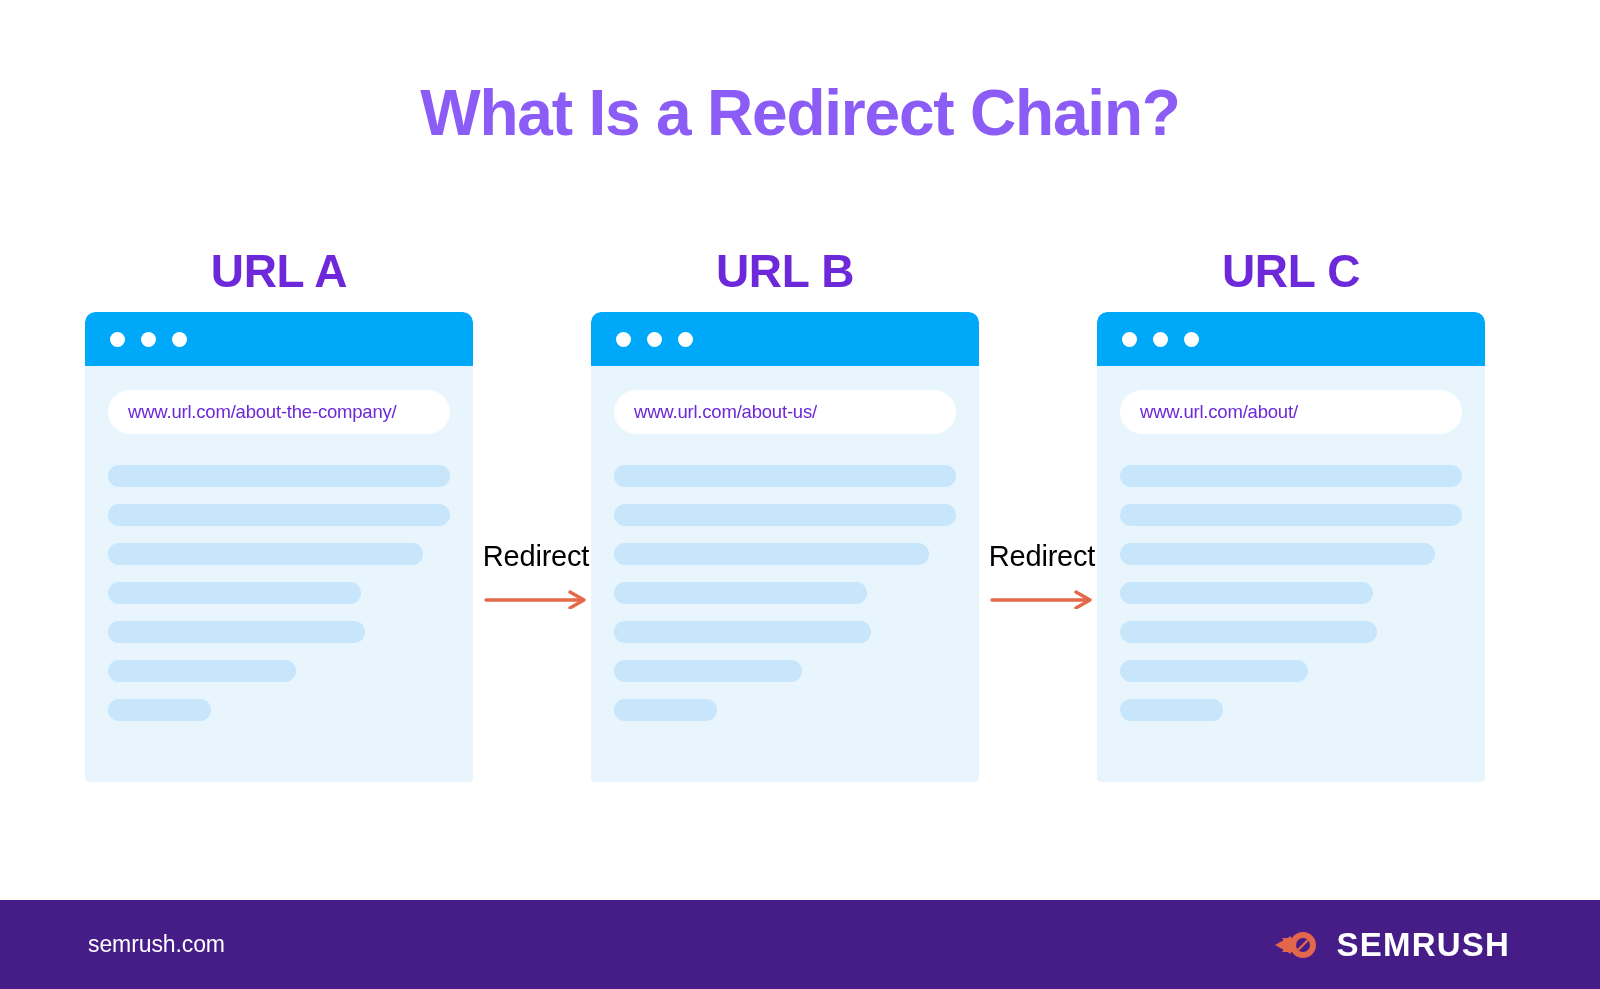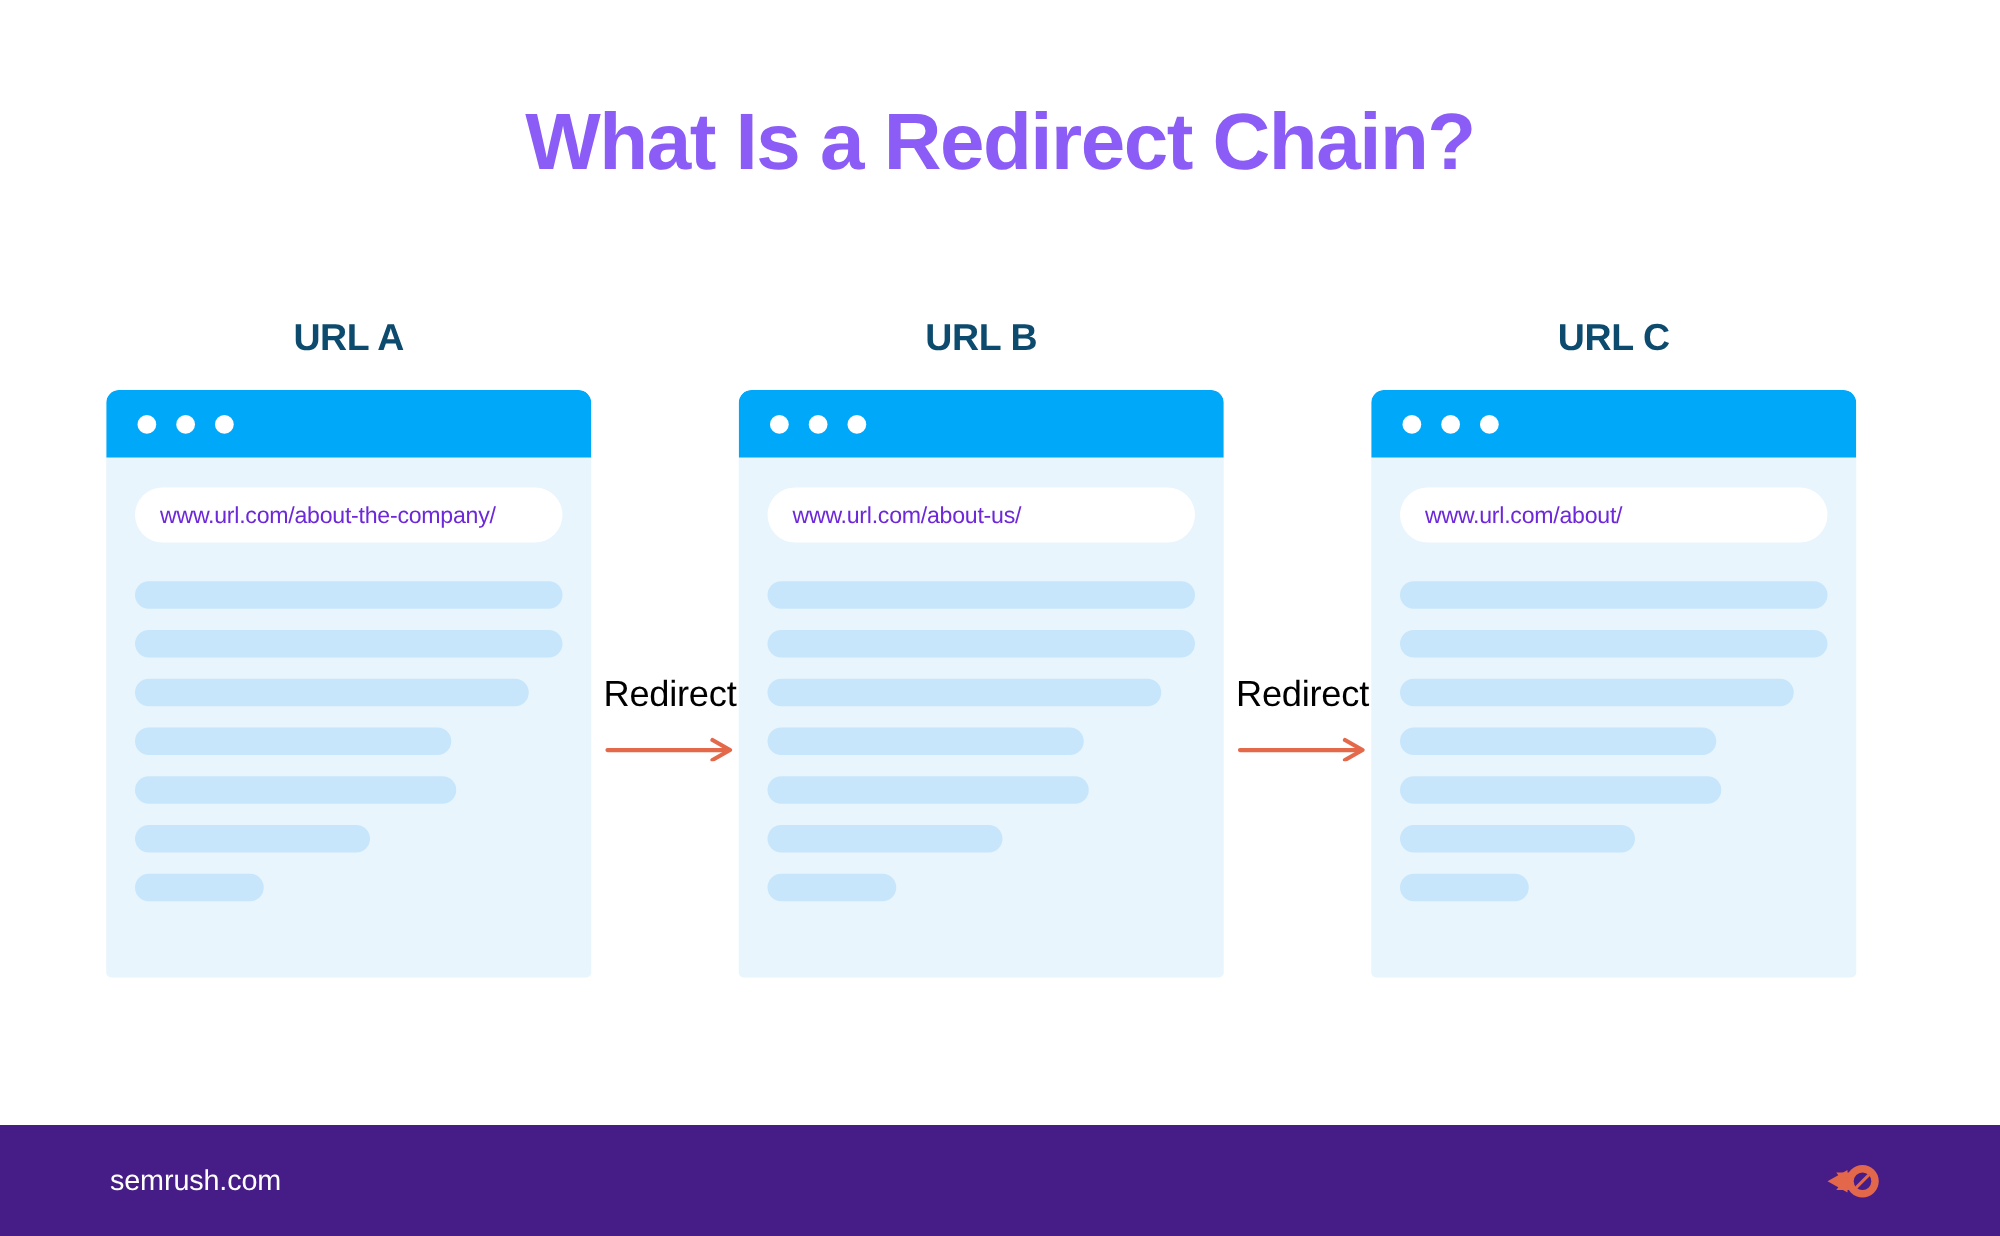--- a/index.html
+++ b/index.html
@@ -46,23 +46,23 @@
     position: absolute;
     top: 0;
     width: 388px;
   }
   .node-a { left: 85px; }
   .node-b { left: 591px; }
   .node-c { left: 1097px; }
 
   .node-label {
     text-align: center;
-    font-size: 30px;
+    font-size: 46px;
     font-weight: 700;
-    color: #0c4a6e;
+    color: #6d28d9;
     letter-spacing: -0.3px;
     margin-bottom: 20px;
     height: 42px;
     line-height: 42px;
   }
 
   .browser {
     width: 388px;
     height: 470px;
     background: #e8f5fd;
@@ -279,16 +279,17 @@
     <span class="footer-site">semrush.com</span>
     <div class="footer-brand">
       <svg width="52" height="40" viewBox="0 0 52 40">
         <path d="M4 20 L20 11 L20 29 Z" fill="#e3674a"></path>
         <path d="M11 13 L24 13 L24 17 L14 17 Z" fill="#e3674a"></path>
         <path d="M11 27 L24 27 L24 23 L14 23 Z" fill="#e3674a"></path>
         <circle cx="32" cy="20" r="13" fill="#e3674a"></circle>
         <circle cx="32" cy="20" r="7" fill="#461c87"></circle>
         <path d="M27.5 24.5 L36.5 15.5" stroke="#e3674a" stroke-width="2.4" stroke-linecap="round"></path>
       </svg>
+      <span class="brand-wordmark">SEMRUSH</span>
     </div>
   </div>
 
 </div>
 
 </body></html>

